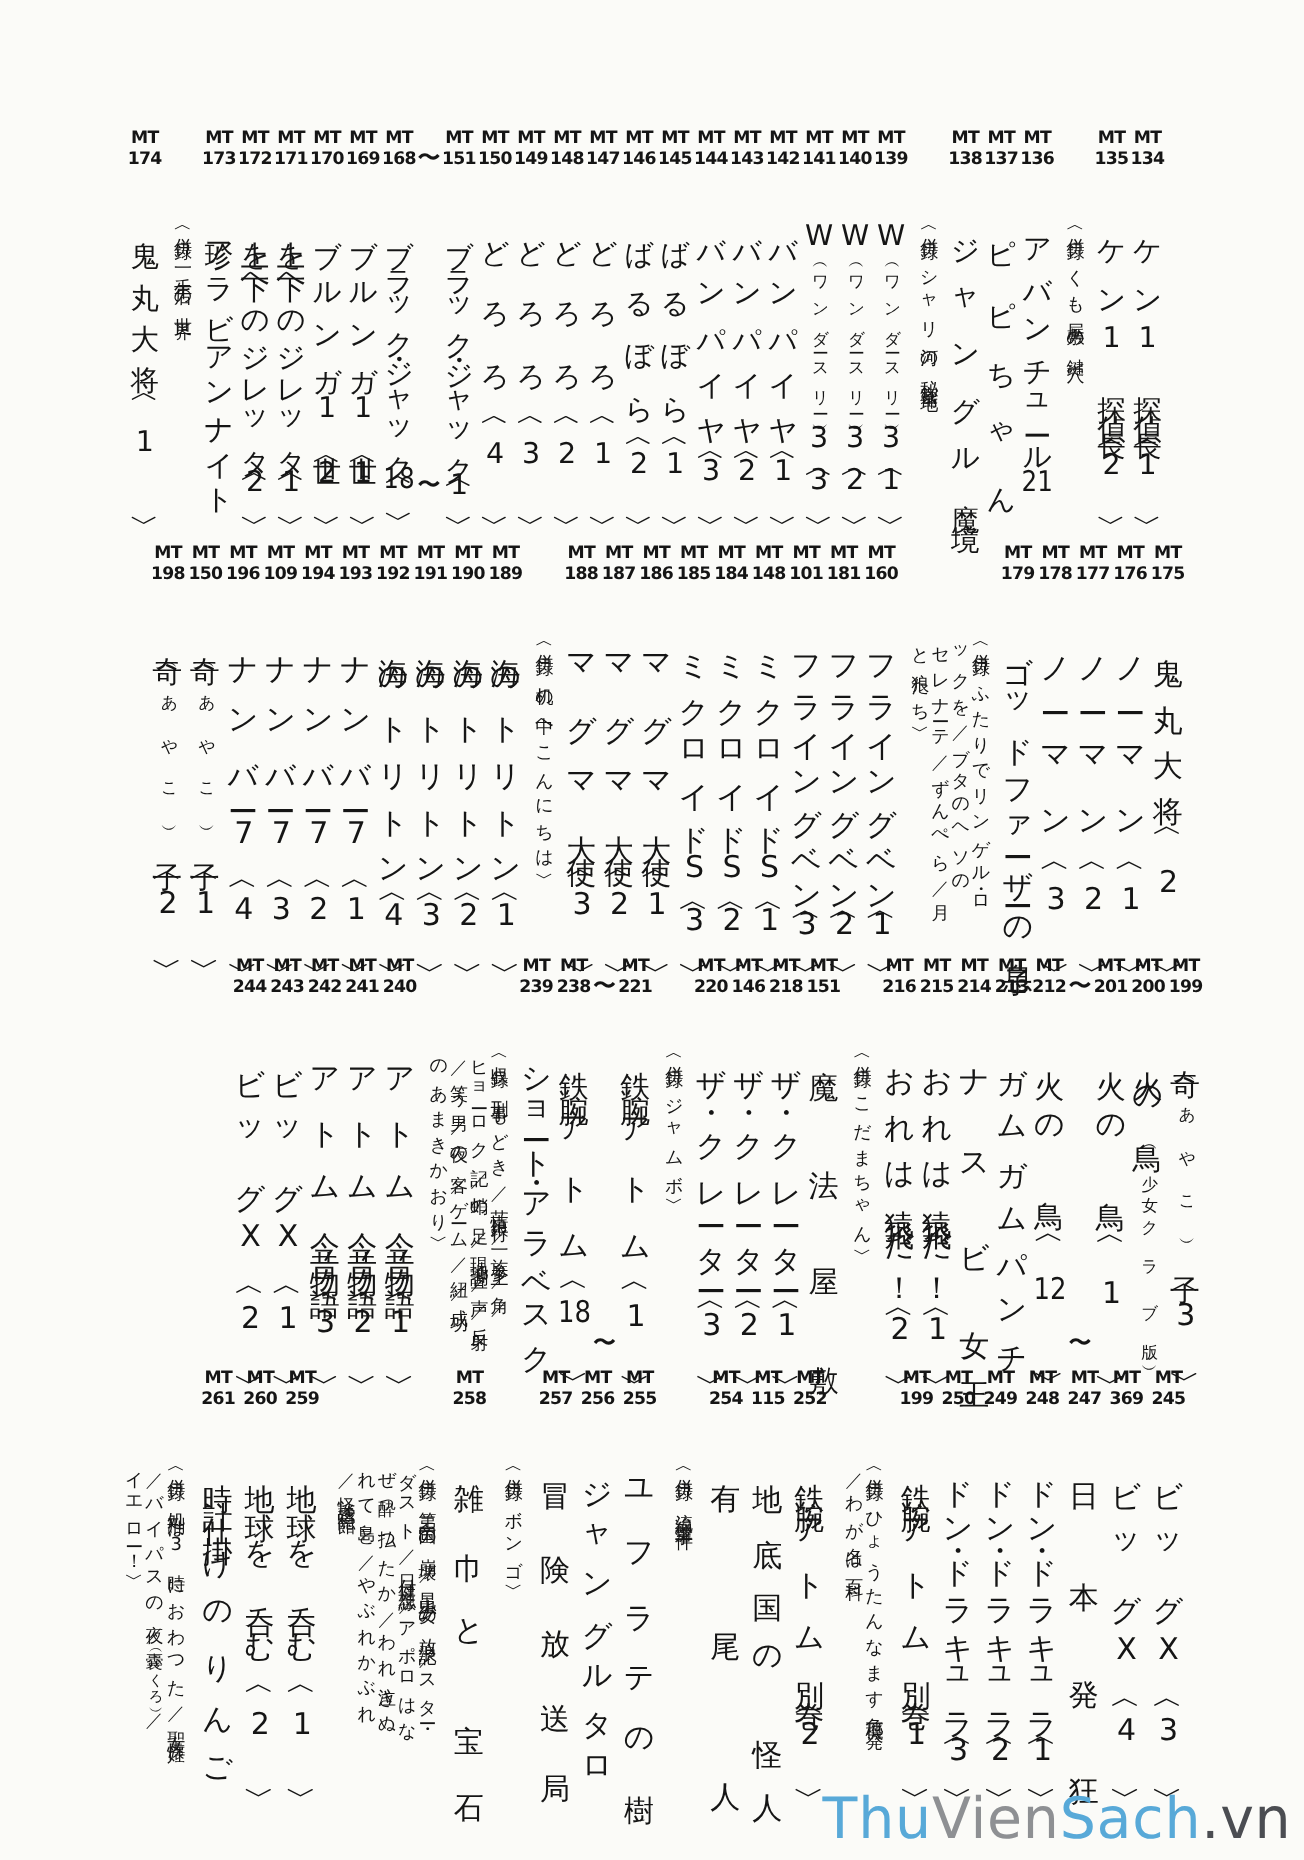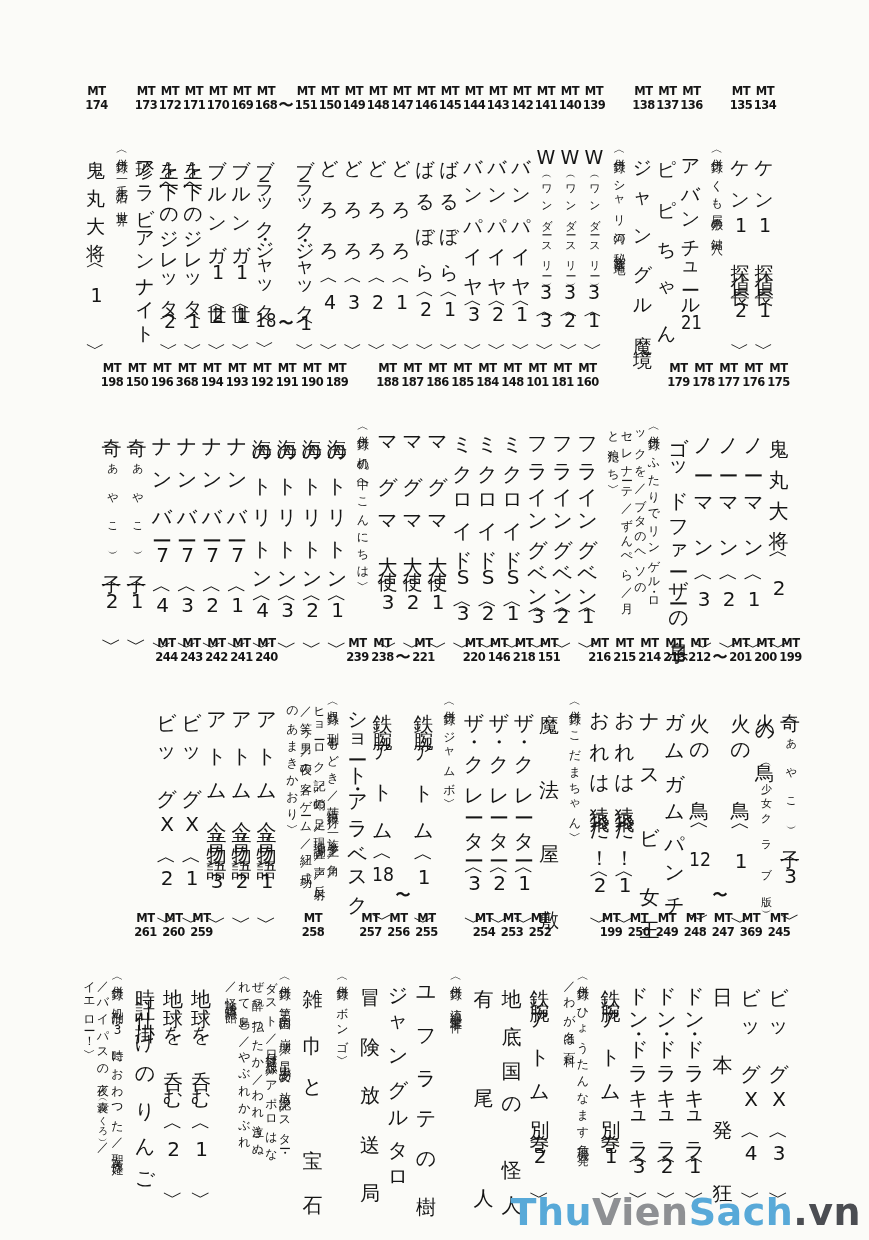--- a/index.html
+++ b/index.html
@@ -90,21 +90,21 @@
     padding-top: 14px;
     flex: none;
   }
   .tilde { font-size: 15px; line-height: 1; font-weight: 600; }
 
   
   .watermark {
     position: absolute;
     right: 8px; bottom: 6px;
     font-size: 38px;
-    font-weight: 700;
+    font-weight: 400;
     letter-spacing: 0.5px;
     white-space: nowrap;
   }
 </style>
 </head>
 <body>
 
 <main>
     <div class="band row1">
       <div class="entry">
@@ -444,21 +444,21 @@
       <div class="entry">
         <div class="mt">
           <div>MT</div>
           <div>194</div>
         </div>
         <div class="title">ナンバー7〈2〉</div>
       </div>
       <div class="entry">
         <div class="mt">
           <div>MT</div>
-          <div>368</div>
+          <div>109</div>
         </div>
         <div class="title">ナンバー7〈3〉</div>
       </div>
       <div class="entry">
         <div class="mt">
           <div>MT</div>
           <div>196</div>
         </div>
         <div class="title">ナンバー7〈4〉</div>
       </div>
@@ -696,21 +696,21 @@
       <div class="entry">
         <div class="mt">
           <div>MT</div>
           <div>252</div>
         </div>
         <div class="title">鉄腕アトム別巻〈2〉</div>
       </div>
       <div class="entry">
         <div class="mt">
           <div>MT</div>
-          <div>253</div>
+          <div>115</div>
         </div>
         <div class="title">地底国の怪人</div>
       </div>
       <div class="entry">
         <div class="mt">
           <div>MT</div>
           <div>254</div>
         </div>
         <div class="title">有尾人</div>
       </div>

